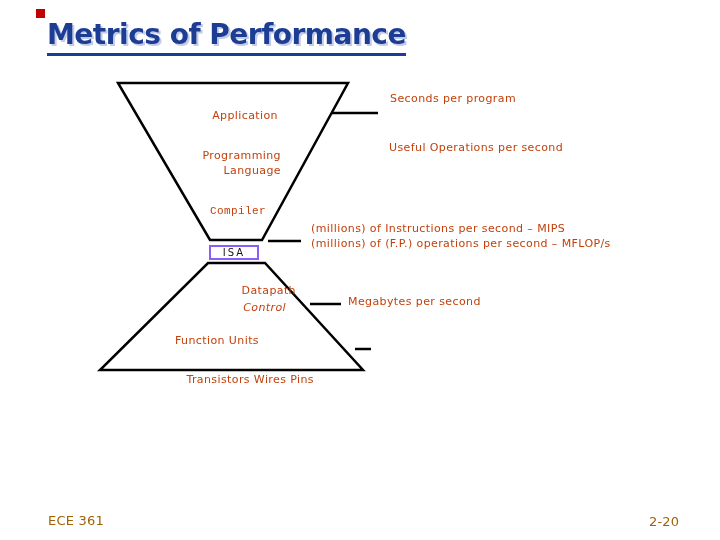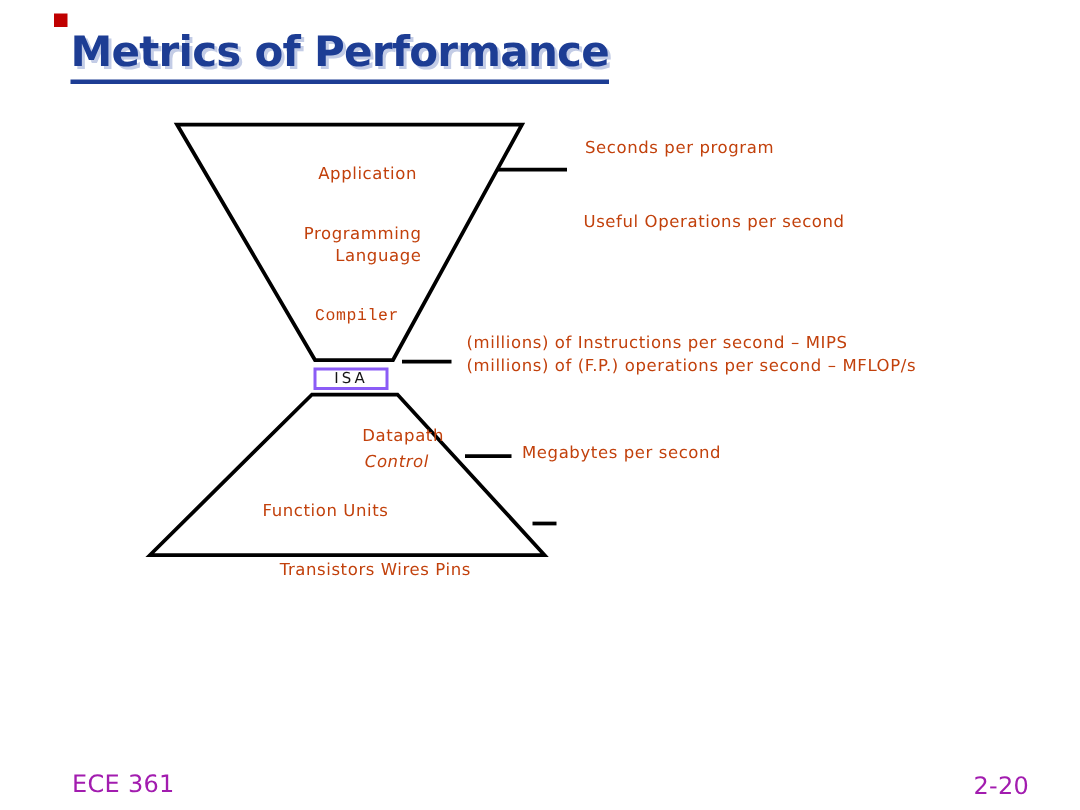--- a/index.html
+++ b/index.html
@@ -43,21 +43,21 @@
 
   .isa-box{
     position:absolute;left:209px;top:245px;width:46px;height:11px;
     border:2px solid #8b5cf6;
     font-size:10px;line-height:11px;color:#151515;
     text-align:center;letter-spacing:2px;
   }
 
   .footer-text{
     position:absolute;
-    font-size:16px;color:#a21caf;letter-spacing:0.2px;
+    font-size:13px;color:#a16207;letter-spacing:0.2px;
     white-space:nowrap;
   }
 </style>
 </head>
 <body>
 
 <div class="slide">
 
   <div class="accent-square"></div>
 

